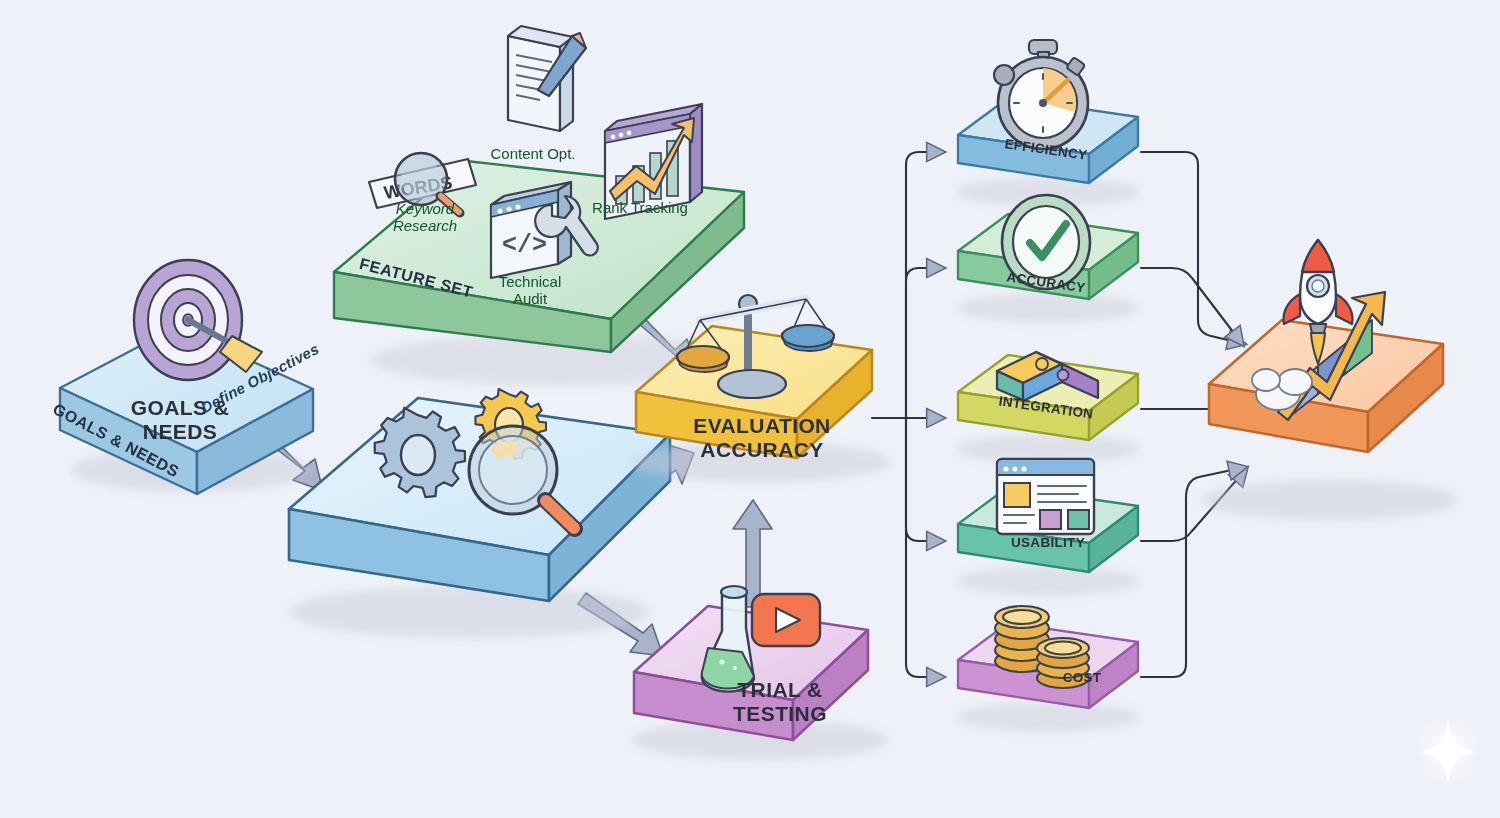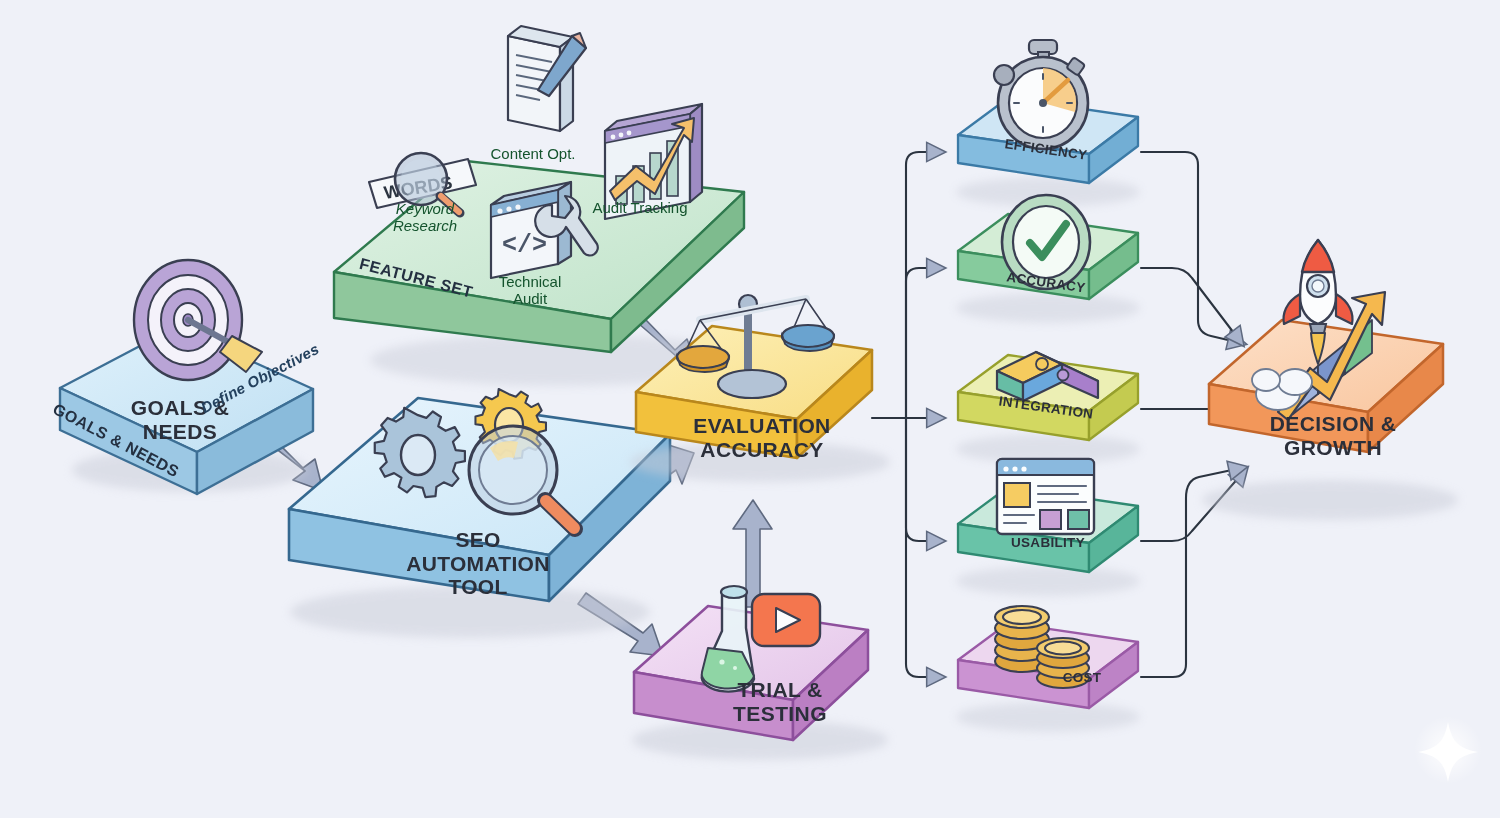--- a/index.html
+++ b/index.html
@@ -388,33 +388,28 @@
 <div class="side-lbl" style="left:58px;top:400px;transform:rotate(27.8deg);transform-origin:left top;">GOALS &amp; NEEDS</div>
 <div class="side-ital" style="left:198px;top:401px;transform:rotate(-27.8deg);transform-origin:left top;">Define Objectives</div>
 
 <div class="side-lbl" style="left:362px;top:255px;transform:rotate(14.5deg);transform-origin:left top;">FEATURE SET</div>
 
 <div class="lbl-feat" style="left:360px;top:201px;width:130px;font-style:italic;">Keyword
 Research</div>
 <div class="lbl-feat" style="left:473px;top:146px;width:120px;">Content Opt.</div>
 <div class="lbl-feat" style="left:470px;top:274px;width:120px;">Technical
 Audit</div>
-<div class="lbl-feat" style="left:575px;top:200px;width:130px;">Audit Tracking</div>
-
-<div class="lbl lbl-big" style="left:378px;top:528px;width:200px;">SEO
-AUTOMATION
-TOOL</div>
+<div class="lbl-feat" style="left:575px;top:200px;width:130px;">Rank Tracking</div>
+
 
 <div class="lbl lbl-mid" style="left:682px;top:414px;width:160px;">EVALUATION
 ACCURACY</div>
 
 <div class="lbl lbl-mid" style="left:702px;top:678px;width:156px;">TRIAL &amp;
 TESTING</div>
 
 <div class="lbl lbl-sm" style="left:976px;top:142px;width:140px;transform:rotate(8.2deg);transform-origin:center;">EFFICIENCY</div>
 <div class="lbl lbl-sm" style="left:976px;top:275px;width:140px;transform:rotate(8.2deg);transform-origin:center;">ACCURACY</div>
 <div class="lbl lbl-sm" style="left:976px;top:400px;width:140px;transform:rotate(8.2deg);transform-origin:center;">INTEGRATION</div>
 <div class="lbl lbl-sm" style="left:978px;top:535px;width:140px;">USABILITY</div>
 <div class="lbl lbl-sm" style="left:1012px;top:670px;width:140px;">COST</div>
 
-<div class="lbl lbl-mid" style="left:1248px;top:412px;width:170px;">DECISION &amp;
-GROWTH</div>
 </div>
 
 </body></html>

